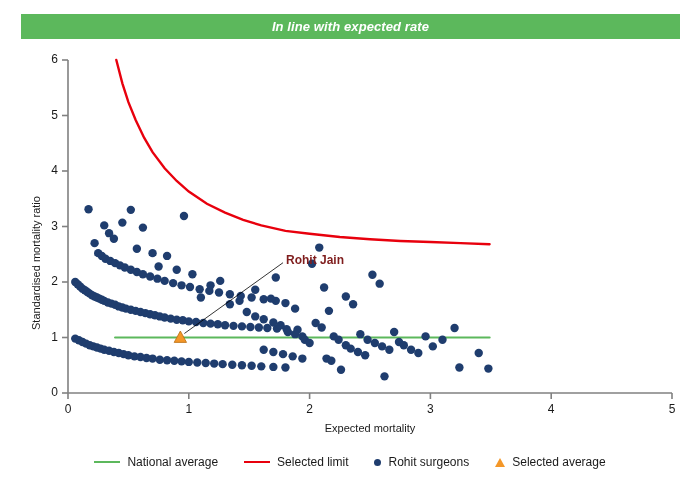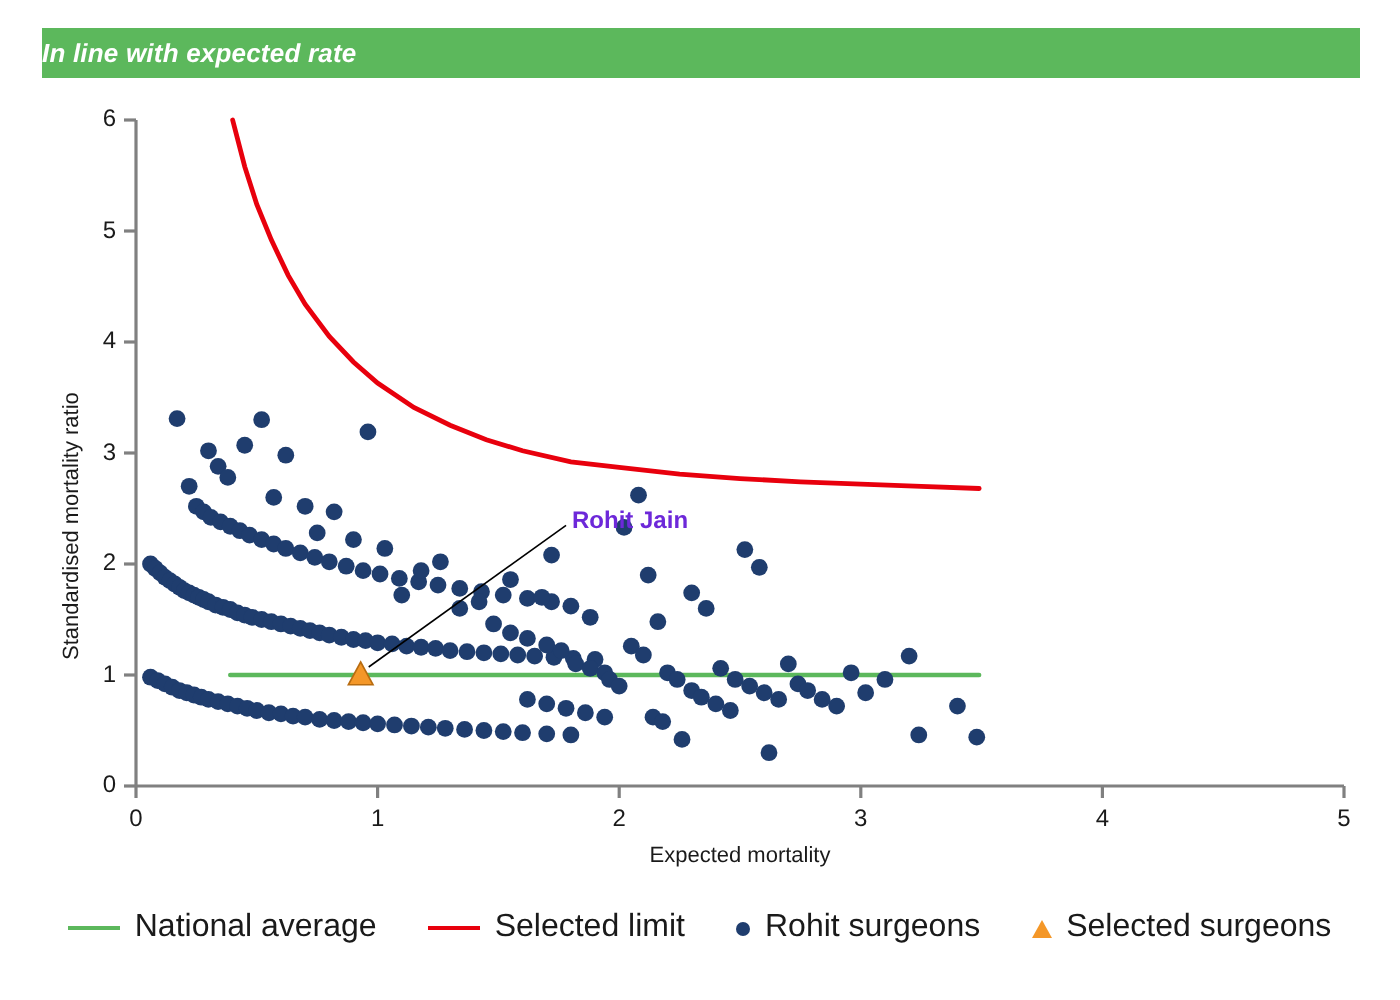--- a/index.html
+++ b/index.html
@@ -10,21 +10,21 @@
     overflow: hidden;
   }
   #root { position: relative; width: 700px; height: 500px; }
 
   
   .banner {
     position: absolute;
     left: 21px; top: 14px;
     width: 659px; height: 25px;
     background: #5cb85c;
-    display: flex; align-items: center; 
+    display: flex; align-items: center; justify-content: center;
   }
   .banner-text {
     color: #ffffff;
     font-size: 13px;
     font-weight: bold;
     font-style: italic;
     letter-spacing: 0.1px;
   }
 
   
@@ -58,36 +58,36 @@
     position: absolute;
     width: 24px;
     text-align: center;
     font-size: 12px;
     color: #1a1a1a;
   }
   .annot {
     position: absolute;
     font-size: 12px;
     font-weight: bold;
-    color: #6d28d9;
+    color: #7f1d1d;
     white-space: nowrap;
   }
 
   
   .legend {
     position: absolute;
     left: 0; top: 455px;
     width: 700px;
     display: flex;
     justify-content: center;
     align-items: center;
     gap: 26px;
   }
   .legend-item { display: flex; align-items: center; gap: 7px; }
-  .legend-label { font-size: 16px; color: #1a1a1a; white-space: nowrap; }
+  .legend-label { font-size: 12px; color: #1a1a1a; white-space: nowrap; }
   .lg-line { width: 26px; height: 0; border-top: 2px solid #000; }
   .lg-dot { width: 7px; height: 7px; border-radius: 50%; display:block; }
   .lg-tri { width: 0; height: 0; border-left: 5px solid transparent;
             border-right: 5px solid transparent; }
 </style>
 </head>
 <body>
 
 <div id="root">
 
@@ -329,17 +329,17 @@
       <div class="legend-item">
         <span class="lg-line" style="border-top-color: rgb(232, 0, 13);"></span>
         <span class="legend-label">Selected limit</span>
       </div>
       <div class="legend-item">
         <span class="lg-dot" style="background: rgb(31, 61, 110);"></span>
         <span class="legend-label">Rohit surgeons</span>
       </div>
       <div class="legend-item">
         <span class="lg-tri" style="border-bottom: 9px solid rgb(244, 151, 40);"></span>
-        <span class="legend-label">Selected surgeons</span>
+        <span class="legend-label">Selected average</span>
       </div>
     </div>
 
 </div>
 
 </body></html>

